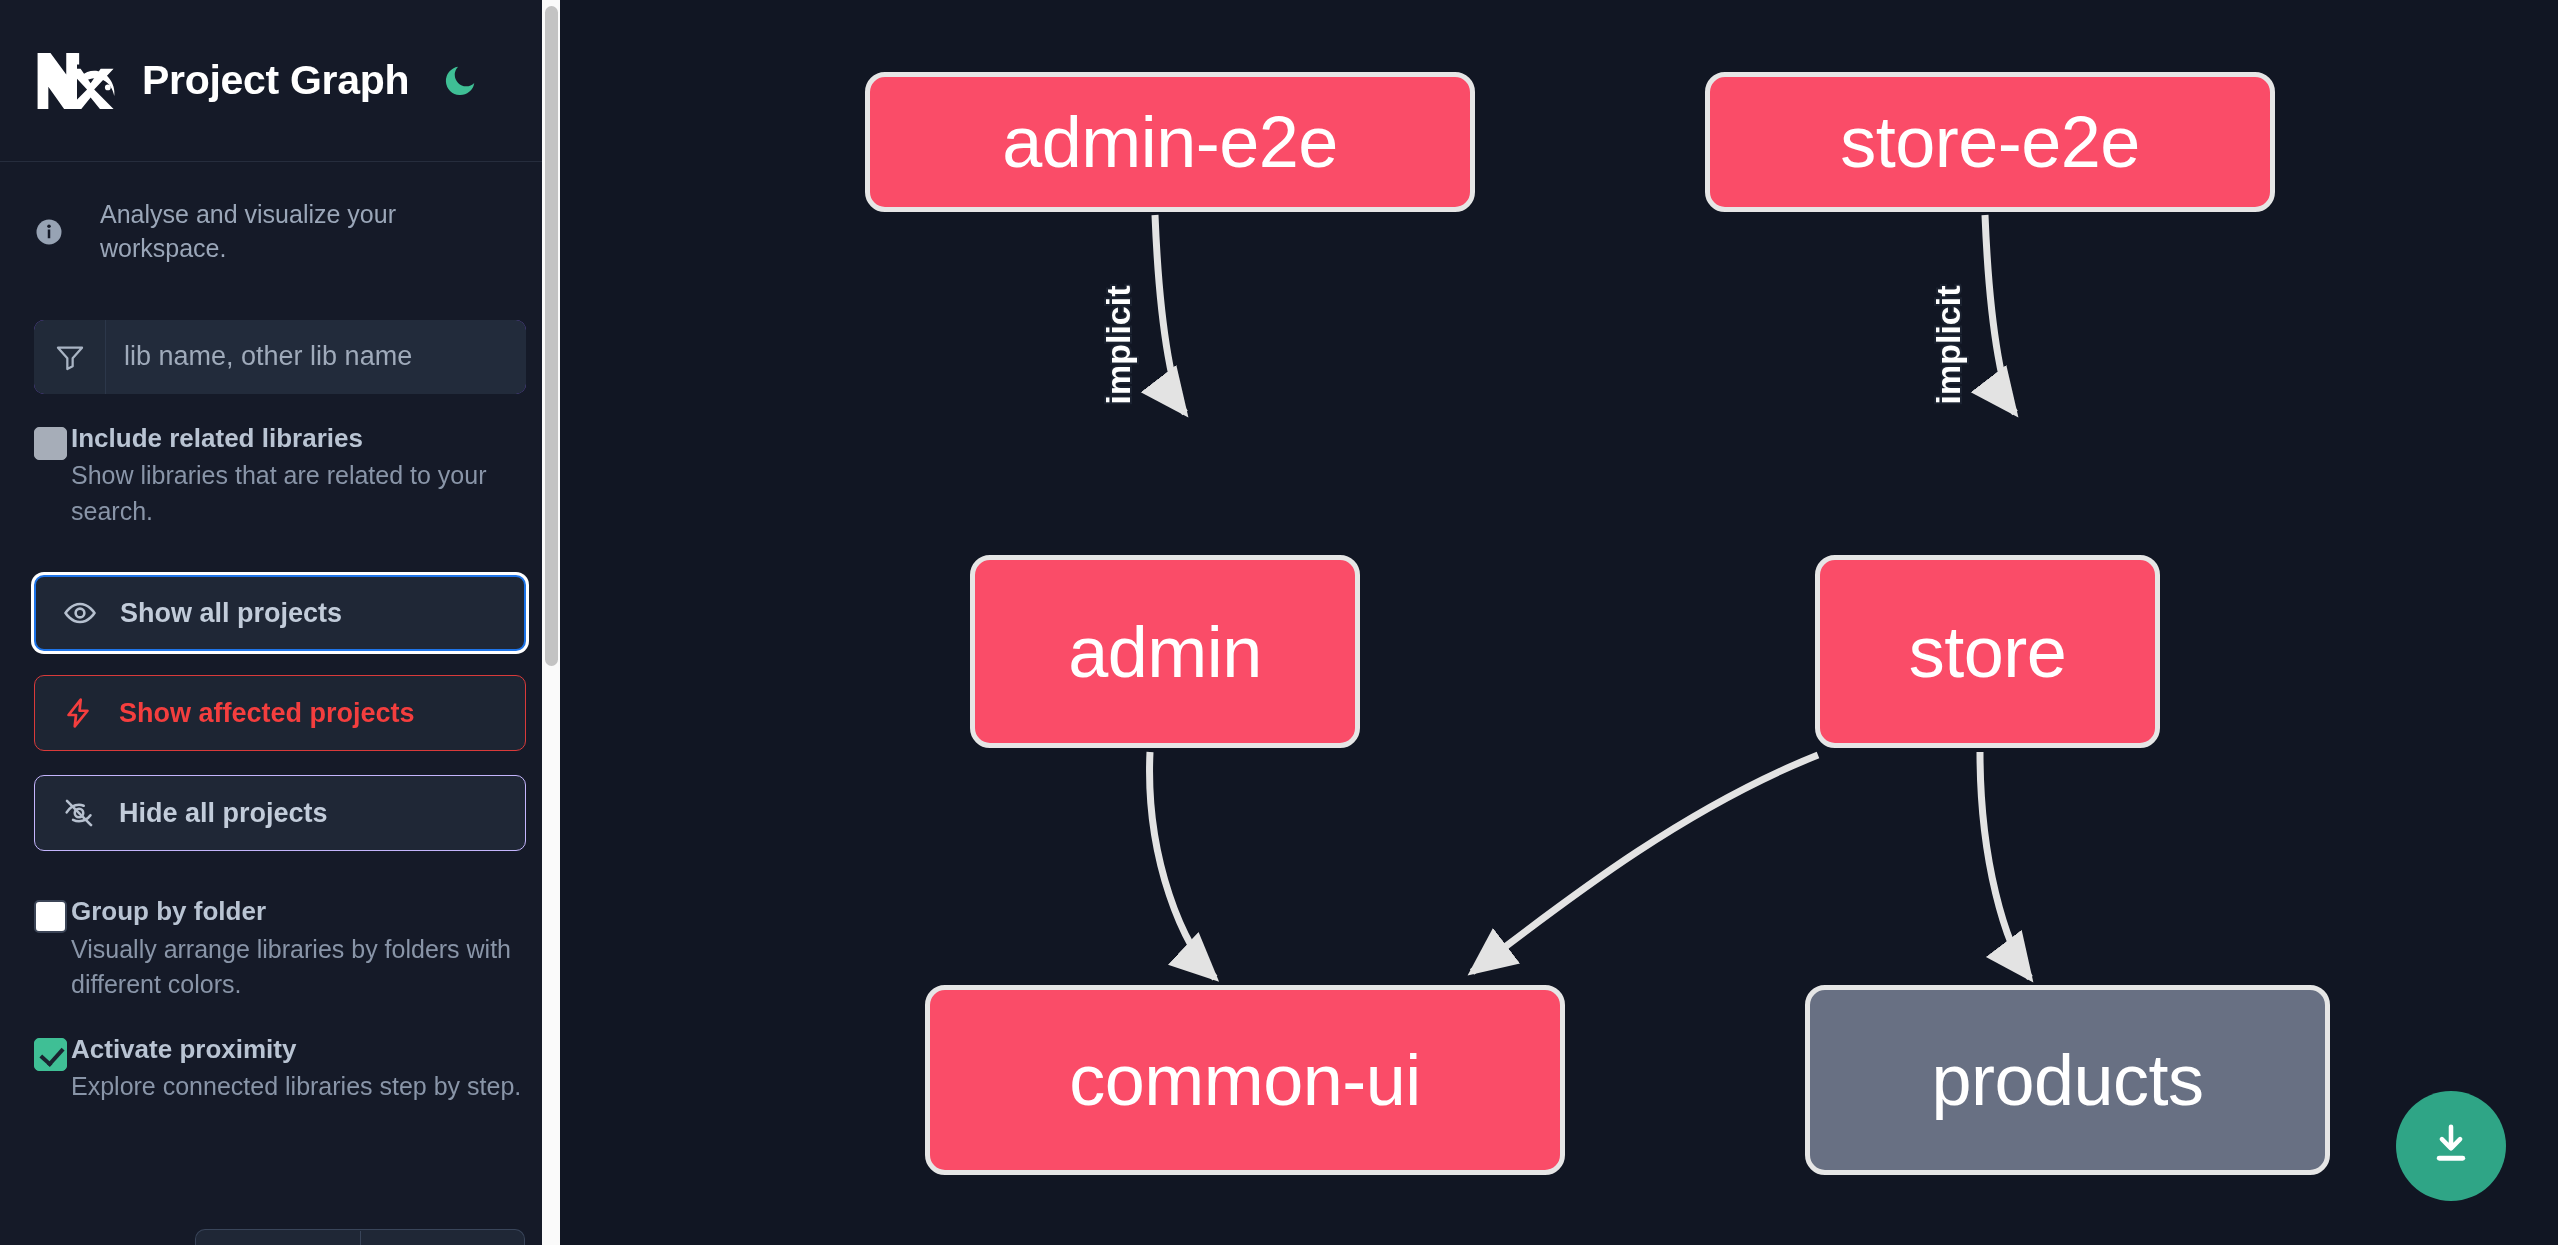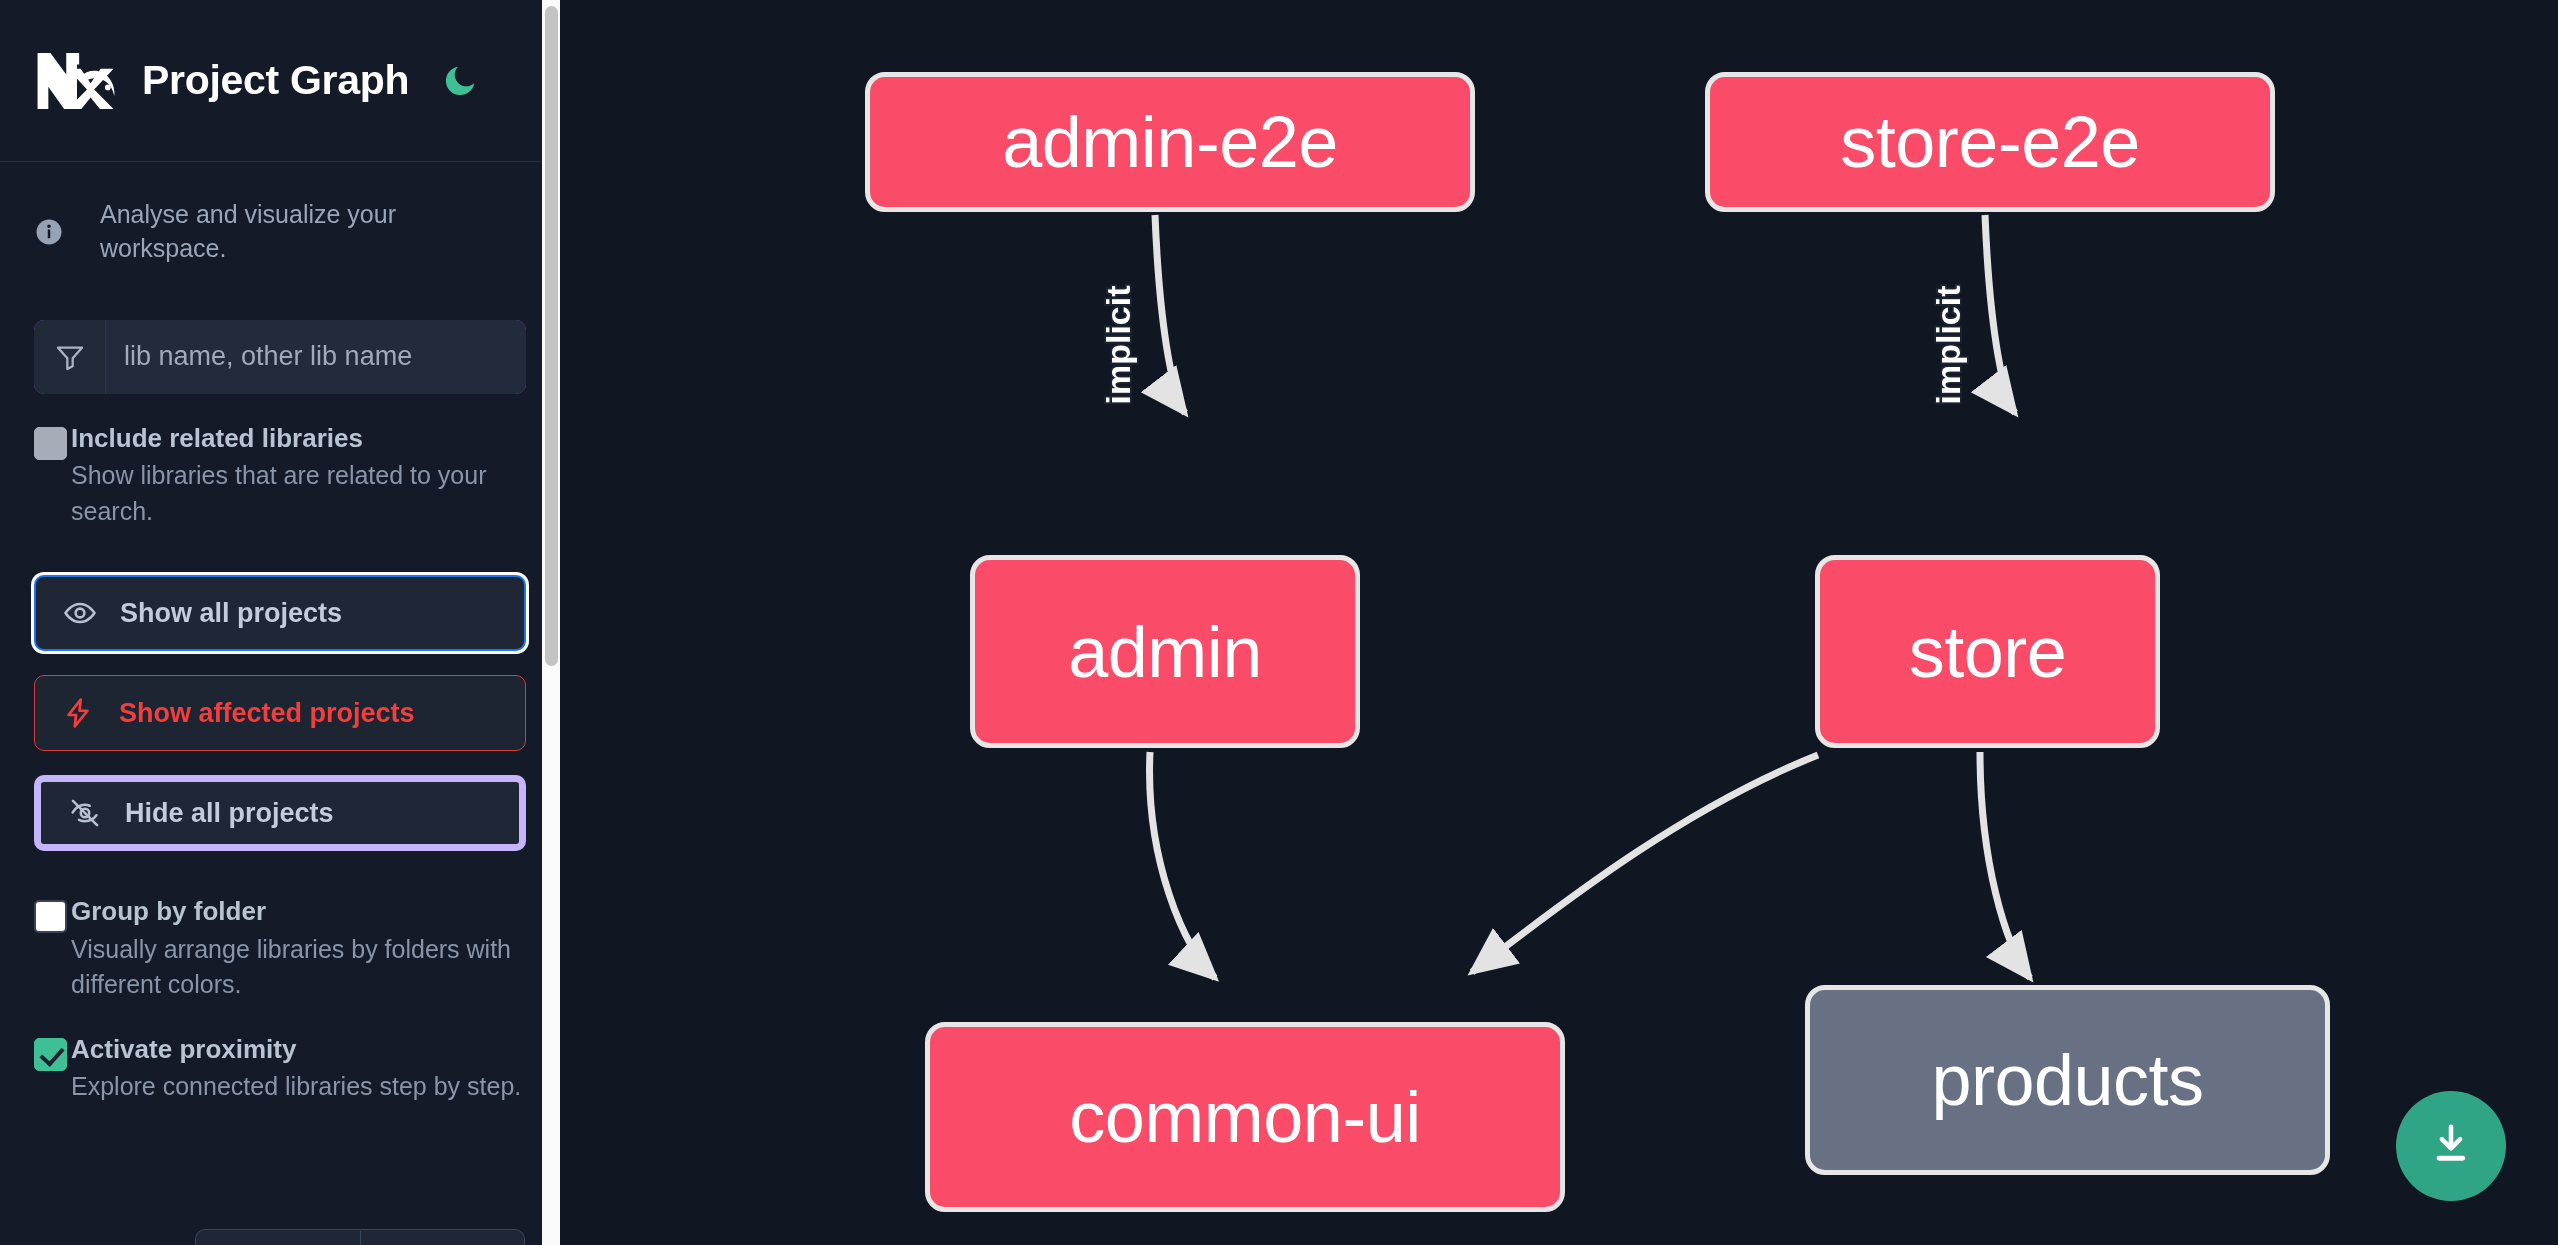--- a/index.html
+++ b/index.html
@@ -136,21 +136,21 @@
 
   .btn-stack { margin: 46px 34px 0 34px; display: flex; flex-direction: column; gap: 24px; }
   .gbtn {
     height: 76px;
     display: flex;
     align-items: center;
     gap: 22px;
     padding: 0 26px;
     border-radius: 10px;
     background: #1F2736;
-    border: 7px solid #c4b5fd;
+    border: 1px solid #c4b5fd;
     font-size: 27px;
     font-weight: 700;
     color: #C2CCDA;
     cursor: pointer;
     white-space: nowrap;
   }
   .gbtn.focused {
     border: 2px solid #1E74E8;
     box-shadow: 0 0 0 3px #FFFFFF;
   }
@@ -363,21 +363,21 @@
       <path d="M 1420 752 C 1420 860 1445 945 1470 978" fill="none" stroke="#E3E3E3" stroke-width="7" marker-end="url(#ar)"></path>
 
       <text x="570" y="345" fill="#FFFFFF" stroke="#1B2230" stroke-width="4" paint-order="stroke" font-family="Liberation Sans, sans-serif" font-size="34" font-weight="700" transform="rotate(-90 570 345)" text-anchor="middle">implicit</text>
       <text x="1400" y="345" fill="#FFFFFF" stroke="#1B2230" stroke-width="4" paint-order="stroke" font-family="Liberation Sans, sans-serif" font-size="34" font-weight="700" transform="rotate(-90 1400 345)" text-anchor="middle">implicit</text>
     </svg>
 
     <div class="gnode pink" style="left:305px;top:72px;width:610px;height:140px;">admin-e2e</div>
     <div class="gnode pink" style="left:1145px;top:72px;width:570px;height:140px;">store-e2e</div>
     <div class="gnode pink" style="left:410px;top:555px;width:390px;height:193px;">admin</div>
     <div class="gnode pink" style="left:1255px;top:555px;width:345px;height:193px;">store</div>
-    <div class="gnode pink" style="left:365px;top:1022px;width:640px;height:190px;">common-ui</div>
+    <div class="gnode pink" style="left:365px;top:985px;width:640px;height:190px;">common-ui</div>
     <div class="gnode slate" style="left:1245px;top:985px;width:525px;height:190px;">products</div>
 
     <div class="download-fab">
       <span>
         <svg viewBox="0 0 24 24" width="52" height="52" aria-hidden="true">
           <path d="M12 4v10m0 0 4.2-4.2M12 14l-4.2-4.2" fill="none" stroke="#FFFFFF" stroke-width="2.1" stroke-linecap="round" stroke-linejoin="round"></path>
           <line x1="6.6" y1="18.6" x2="17.4" y2="18.6" stroke="#FFFFFF" stroke-width="2.3" stroke-linecap="round"></line>
         </svg>
       </span>
     </div>

